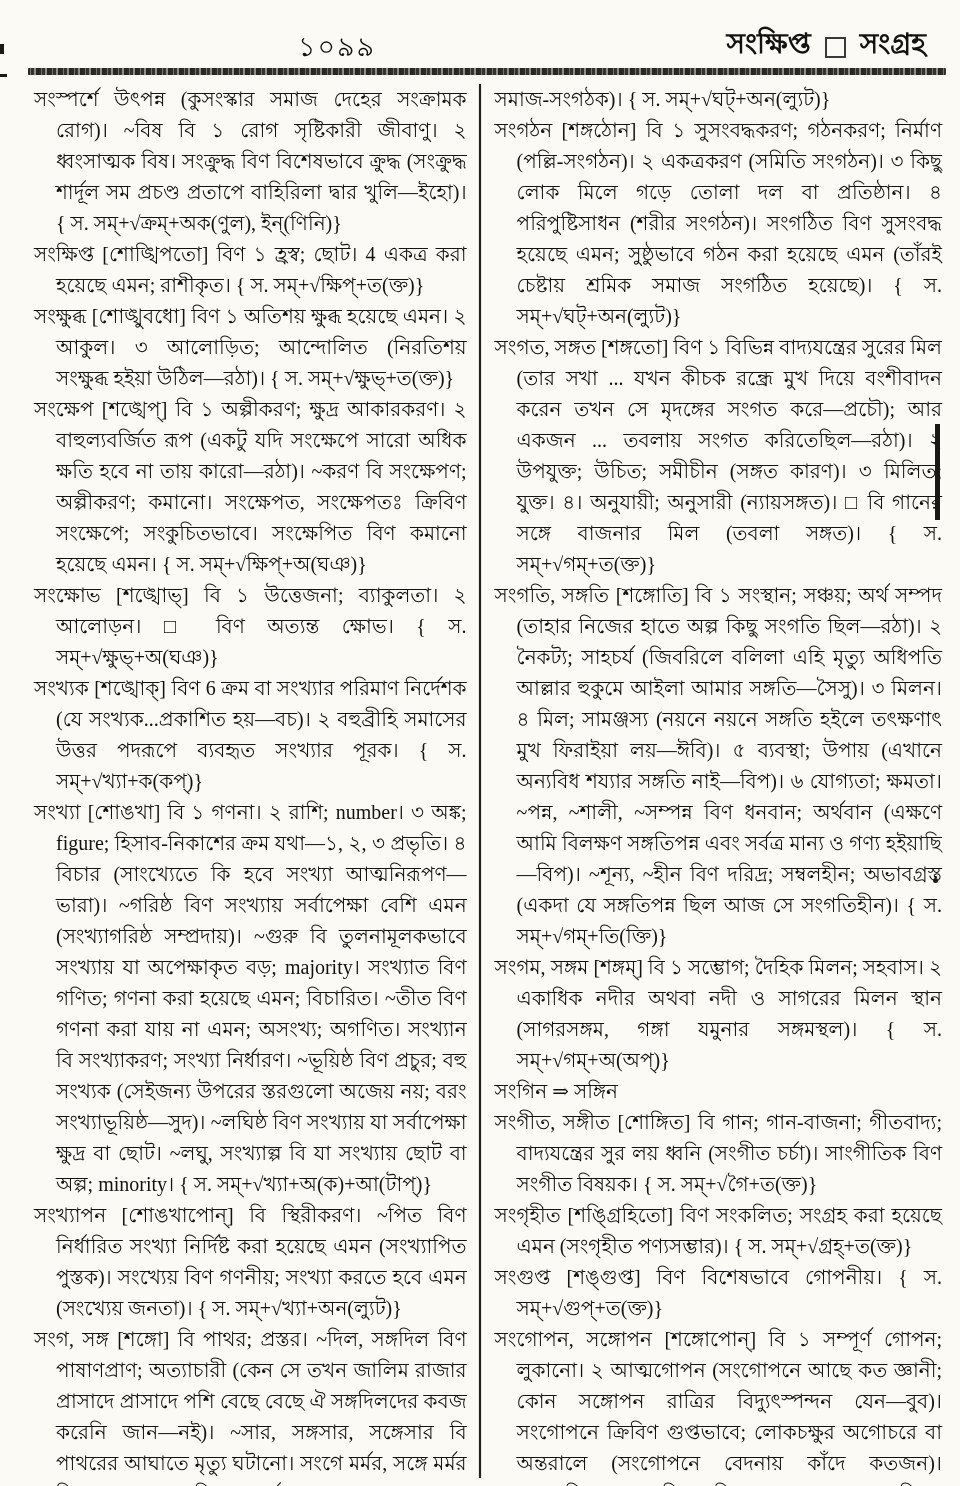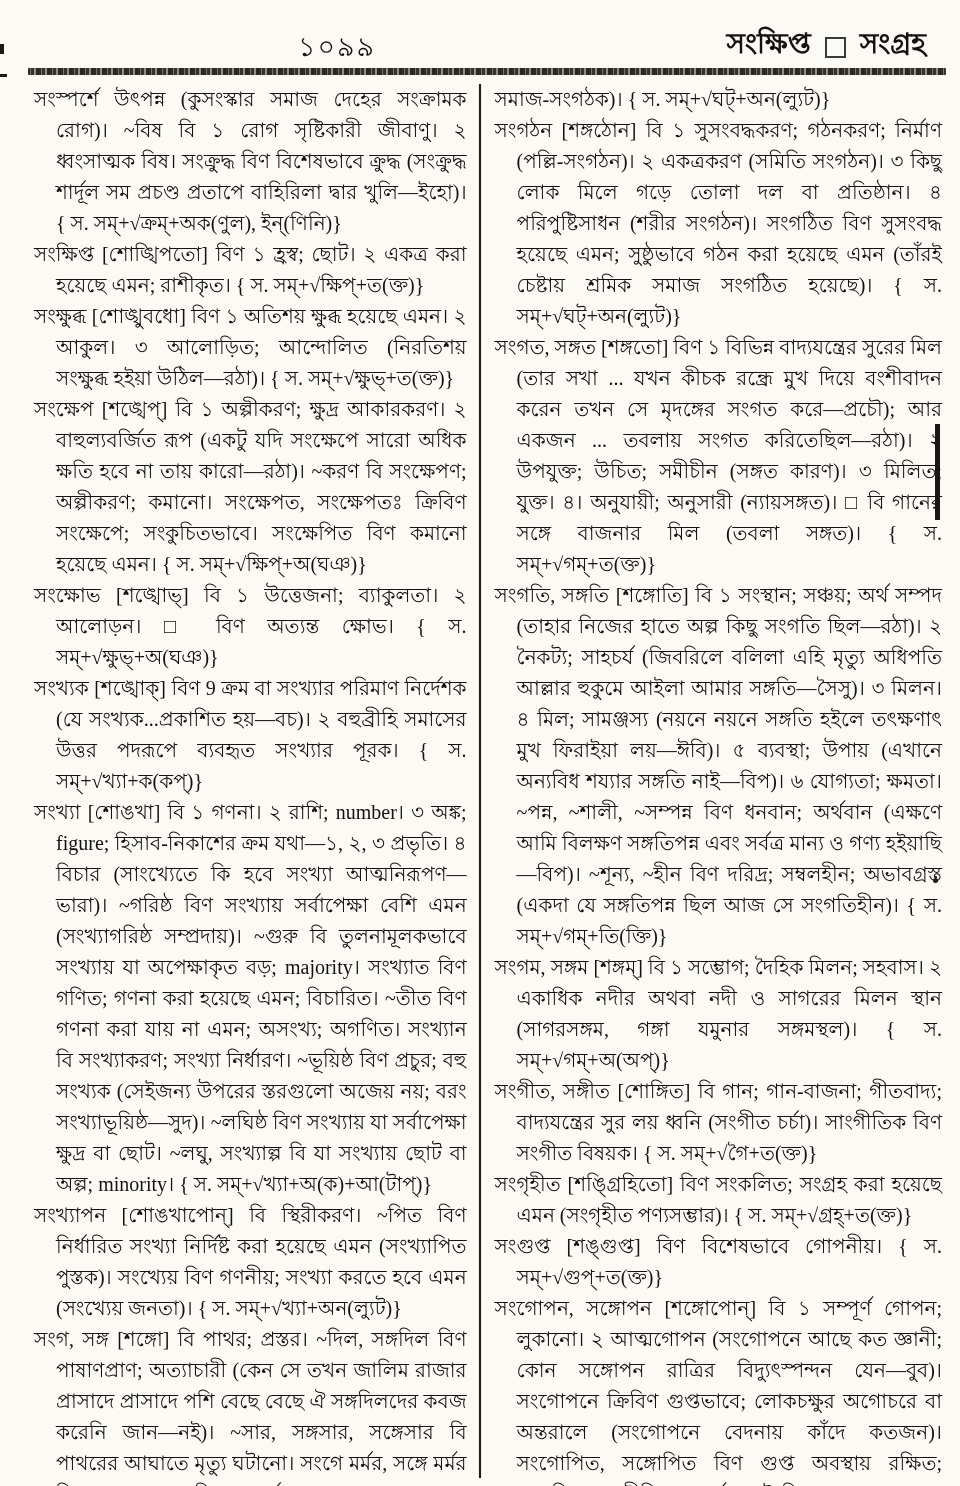--- a/index.html
+++ b/index.html
@@ -75,39 +75,40 @@
       <span>সংগ্রহ</span>
     </span>
   </div>
 
   <div class="rule"></div>
 
   <div class="cols">
 
     <section class="col left">
       <p class="entry"><b class="hw"></b><span class="bd">সংস্পর্শে উৎপন্ন (কুসংস্কার সমাজ দেহের সংক্রামক রোগ)। ~বিষ বি ১ রোগ সৃষ্টিকারী জীবাণু। ২ ধ্বংসাত্মক বিষ। সংক্রুদ্ধ বিণ বিশেষভাবে ক্রুদ্ধ (সংক্রুদ্ধ শার্দূল সম প্রচণ্ড প্রতাপে বাহিরিলা দ্বার খুলি—ইহো)। { স. সম্+√ক্রম্+অক(ণুল), ইন্(ণিনি)}</span></p>
-      <p class="entry"><b class="hw">সংক্ষিপ্ত</b><span class="bd"> [শোঙ্খিপতো] বিণ ১ হ্রস্ব; ছোট। ২ একত্র করা হয়েছে এমন; রাশীকৃত। { স. সম্+√ক্ষিপ্+ত(ক্ত)}</span></p>
+      <p class="entry"><b class="hw">সংক্ষিপ্ত</b><span class="bd"> [শোঙ্খিপতো] বিণ ১ হ্রস্ব; ছোট। 4 একত্র করা হয়েছে এমন; রাশীকৃত। { স. সম্+√ক্ষিপ্+ত(ক্ত)}</span></p>
       <p class="entry"><b class="hw">সংক্ষুব্ধ</b><span class="bd"> [শোঙ্খুবধো] বিণ ১ অতিশয় ক্ষুব্ধ হয়েছে এমন। ২ আকুল। ৩ আলোড়িত; আন্দোলিত (নিরতিশয় সংক্ষুব্ধ হইয়া উঠিল—রঠা)। { স. সম্+√ক্ষুভ্+ত(ক্ত)}</span></p>
       <p class="entry"><b class="hw">সংক্ষেপ</b><span class="bd"> [শঙ্খেপ্] বি ১ অল্পীকরণ; ক্ষুদ্র আকারকরণ। ২ বাহুল্যবর্জিত রূপ (একটু যদি সংক্ষেপে সারো অধিক ক্ষতি হবে না তায় কারো—রঠা)। ~করণ বি সংক্ষেপণ; অল্পীকরণ; কমানো। সংক্ষেপত, সংক্ষেপতঃ ক্রিবিণ সংক্ষেপে; সংকুচিতভাবে। সংক্ষেপিত বিণ কমানো হয়েছে এমন। { স. সম্+√ক্ষিপ্+অ(ঘঞ)}</span></p>
       <p class="entry"><b class="hw">সংক্ষোভ</b><span class="bd"> [শঙ্খোভ্] বি ১ উত্তেজনা; ব্যাকুলতা। ২ আলোড়ন। □ বিণ অত্যন্ত ক্ষোভ। { স. সম্+√ক্ষুভ্+অ(ঘঞ)}</span></p>
-      <p class="entry"><b class="hw">সংখ্যক</b><span class="bd"> [শঙ্খোক্] বিণ 9 ক্রম বা সংখ্যার পরিমাণ নির্দেশক (যে সংখ্যক...প্রকাশিত হয়—বচ)। ২ বহুব্রীহি সমাসের উত্তর পদরূপে ব্যবহৃত সংখ্যার পূরক। { স. সম্+√খ্যা+ক(কপ্)}</span></p>
+      <p class="entry"><b class="hw">সংখ্যক</b><span class="bd"> [শঙ্খোক্] বিণ 6 ক্রম বা সংখ্যার পরিমাণ নির্দেশক (যে সংখ্যক...প্রকাশিত হয়—বচ)। ২ বহুব্রীহি সমাসের উত্তর পদরূপে ব্যবহৃত সংখ্যার পূরক। { স. সম্+√খ্যা+ক(কপ্)}</span></p>
       <p class="entry"><b class="hw">সংখ্যা</b><span class="bd"> [শোঙখা] বি ১ গণনা। ২ রাশি; number। ৩ অঙ্ক; figure; হিসাব-নিকাশের ক্রম যথা—১, ২, ৩ প্রভৃতি। ৪ বিচার (সাংখ্যেতে কি হবে সংখ্যা আত্মনিরূপণ—ভারা)। ~গরিষ্ঠ বিণ সংখ্যায় সর্বাপেক্ষা বেশি এমন (সংখ্যাগরিষ্ঠ সম্প্রদায়)। ~গুরু বি তুলনামূলকভাবে সংখ্যায় যা অপেক্ষাকৃত বড়; majority। সংখ্যাত বিণ গণিত; গণনা করা হয়েছে এমন; বিচারিত। ~তীত বিণ গণনা করা যায় না এমন; অসংখ্য; অগণিত। সংখ্যান বি সংখ্যাকরণ; সংখ্যা নির্ধারণ। ~ভূয়িষ্ঠ বিণ প্রচুর; বহু সংখ্যক (সেইজন্য উপরের স্তরগুলো অজেয় নয়; বরং সংখ্যাভূয়িষ্ঠ—সুদ)। ~লঘিষ্ঠ বিণ সংখ্যায় যা সর্বাপেক্ষা ক্ষুদ্র বা ছোট। ~লঘু, সংখ্যাল্প বি যা সংখ্যায় ছোট বা অল্প; minority। { স. সম্+√খ্যা+অ(ক)+আ(টাপ্)}</span></p>
       <p class="entry"><b class="hw">সংখ্যাপন</b><span class="bd"> [শোঙখাপোন্] বি স্থিরীকরণ। ~পিত বিণ নির্ধারিত সংখ্যা নির্দিষ্ট করা হয়েছে এমন (সংখ্যাপিত পুস্তক)। সংখ্যেয় বিণ গণনীয়; সংখ্যা করতে হবে এমন (সংখ্যেয় জনতা)। { স. সম্+√খ্যা+অন(ল্যুট)}</span></p>
       <p class="entry"><b class="hw">সংগ, সঙ্গ</b><span class="bd"> [শঙ্গো] বি পাথর; প্রস্তর। ~দিল, সঙ্গদিল বিণ পাষাণপ্রাণ; অত্যাচারী (কেন সে তখন জালিম রাজার প্রাসাদে প্রাসাদে পশি বেছে বেছে ঐ সঙ্গদিলদের কবজ করেনি জান—নই)। ~সার, সঙ্গসার, সঙ্গেসার বি পাথরের আঘাতে মৃত্যু ঘটানো। সংগে মর্মর, সঙ্গে মর্মর বি মূল্যবান পাথরবিশেষ; মর্মর পাথর (মেঝেতে সঙ্গে মর্মর দিবার ইচ্ছা আছে—ইহক)। { ফা. সংগ سنگ }</span></p>
 
     </section>
 
     <div class="divider"></div>
 
     <section class="col right">
       <p class="entry"><b class="hw"></b><span class="bd">সমাজ-সংগঠক)। { স. সম্+√ঘট্+অন(ল্যুট)}</span></p>
       <p class="entry"><b class="hw">সংগঠন</b><span class="bd"> [শঙ্গঠোন] বি ১ সুসংবদ্ধকরণ; গঠনকরণ; নির্মাণ (পল্লি-সংগঠন)। ২ একত্রকরণ (সমিতি সংগঠন)। ৩ কিছু লোক মিলে গড়ে তোলা দল বা প্রতিষ্ঠান। ৪ পরিপুষ্টিসাধন (শরীর সংগঠন)। সংগঠিত বিণ সুসংবদ্ধ হয়েছে এমন; সুষ্ঠুভাবে গঠন করা হয়েছে এমন (তাঁরই চেষ্টায় শ্রমিক সমাজ সংগঠিত হয়েছে)। { স. সম্+√ঘট্+অন(ল্যুট)}</span></p>
       <p class="entry"><b class="hw">সংগত, সঙ্গত</b><span class="bd"> [শঙ্গতো] বিণ ১ বিভিন্ন বাদ্যযন্ত্রের সুরের মিল (তার সখা ... যখন কীচক রন্ধ্রে মুখ দিয়ে বংশীবাদন করেন তখন সে মৃদঙ্গের সংগত করে—প্রচৌ); আর একজন ... তবলায় সংগত করিতেছিল—রঠা)। ২ উপযুক্ত; উচিত; সমীচীন (সঙ্গত কারণ)। ৩ মিলিত; যুক্ত। ৪। অনুযায়ী; অনুসারী (ন্যায়সঙ্গত)। □ বি গানের সঙ্গে বাজনার মিল (তবলা সঙ্গত)। { স. সম্+√গম্+ত(ক্ত)}</span></p>
       <p class="entry"><b class="hw">সংগতি, সঙ্গতি</b><span class="bd"> [শঙ্গোতি] বি ১ সংস্থান; সঞ্চয়; অর্থ সম্পদ (তাহার নিজের হাতে অল্প কিছু সংগতি ছিল—রঠা)। ২ নৈকট্য; সাহচর্য (জিবরিলে বলিলা এহি মৃত্যু অধিপতি আল্লার হুকুমে আইলা আমার সঙ্গতি—সৈসু)। ৩ মিলন। ৪ মিল; সামঞ্জস্য (নয়নে নয়নে সঙ্গতি হইলে তৎক্ষণাৎ মুখ ফিরাইয়া লয়—ঈবি)। ৫ ব্যবস্থা; উপায় (এখানে অন্যবিধ শয্যার সঙ্গতি নাই—বিপ)। ৬ যোগ্যতা; ক্ষমতা। ~পন্ন, ~শালী, ~সম্পন্ন বিণ ধনবান; অর্থবান (এক্ষণে আমি বিলক্ষণ সঙ্গতিপন্ন এবং সর্বত্র মান্য ও গণ্য হইয়াছি—বিপ)। ~শূন্য, ~হীন বিণ দরিদ্র; সম্বলহীন; অভাবগ্রস্ত (একদা যে সঙ্গতিপন্ন ছিল আজ সে সংগতিহীন)। { স. সম্+√গম্+তি(ক্তি)}</span></p>
       <p class="entry"><b class="hw">সংগম, সঙ্গম</b><span class="bd"> [শঙ্গম্] বি ১ সম্ভোগ; দৈহিক মিলন; সহবাস। ২ একাধিক নদীর অথবা নদী ও সাগরের মিলন স্থান (সাগরসঙ্গম, গঙ্গা যমুনার সঙ্গমস্থল)। { স. সম্+√গম্+অ(অপ্)}</span></p>
+      <p class="entry"><b class="hw">সংগিন</b><span class="bd"> ⇒ সঙ্গিন</span></p>
       <p class="entry"><b class="hw">সংগীত, সঙ্গীত</b><span class="bd"> [শোঙ্গিত] বি গান; গান-বাজনা; গীতবাদ্য; বাদ্যযন্ত্রের সুর লয় ধ্বনি (সংগীত চর্চা)। সাংগীতিক বিণ সংগীত বিষয়ক। { স. সম্+√গৈ+ত(ক্ত)}</span></p>
       <p class="entry"><b class="hw">সংগৃহীত</b><span class="bd"> [শঙ্গ্রিহিতো] বিণ সংকলিত; সংগ্রহ করা হয়েছে এমন (সংগৃহীত পণ্যসম্ভার)। { স. সম্+√গ্রহ্+ত(ক্ত)}</span></p>
       <p class="entry"><b class="hw">সংগুপ্ত</b><span class="bd"> [শঙ্গুপ্ত] বিণ বিশেষভাবে গোপনীয়। { স. সম্+√গুপ্+ত(ক্ত)}</span></p>
       <p class="entry"><b class="hw">সংগোপন, সঙ্গোপন</b><span class="bd"> [শঙ্গোপোন্] বি ১ সম্পূর্ণ গোপন; লুকানো। ২ আত্মগোপন (সংগোপনে আছে কত জ্ঞানী; কোন সঙ্গোপন রাত্রির বিদ্যুৎস্পন্দন যেন—বুব)। সংগোপনে ক্রিবিণ গুপ্তভাবে; লোকচক্ষুর অগোচরে বা অন্তরালে (সংগোপনে বেদনায় কাঁদে কতজন)। সংগোপিত, সঙ্গোপিত বিণ গুপ্ত অবস্থায় রক্ষিত; লুক্কায়িত (বাল্মীকি, যত্নপূর্বক এই বিষয় তাহাদের বোধ বিষয় হইতে সঙ্গোপিত করিয়া রাখিয়াছিলেন—ঈবি)। { স. সম্+√গুপ্+অন(ল্যুট)}</span></p>
 
     </section>
 
   </div>
 
   <div class="artifact a-right-bar"></div>

